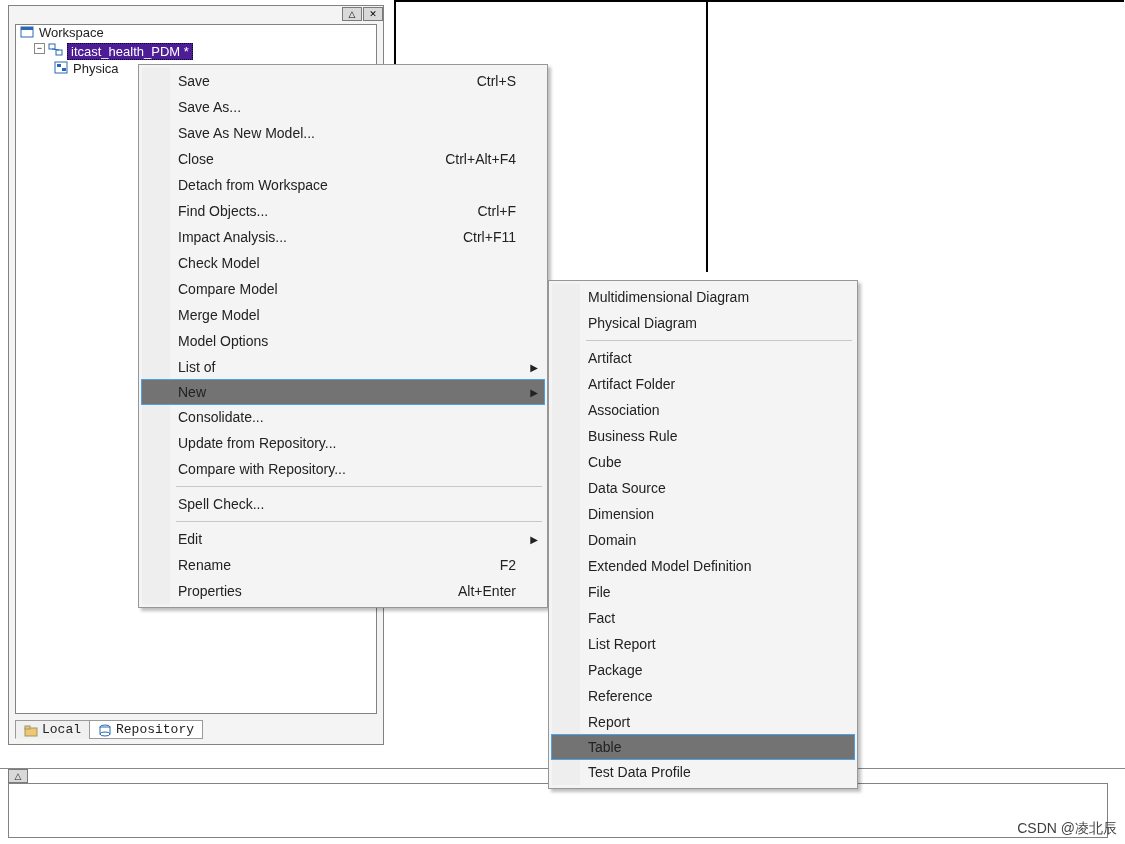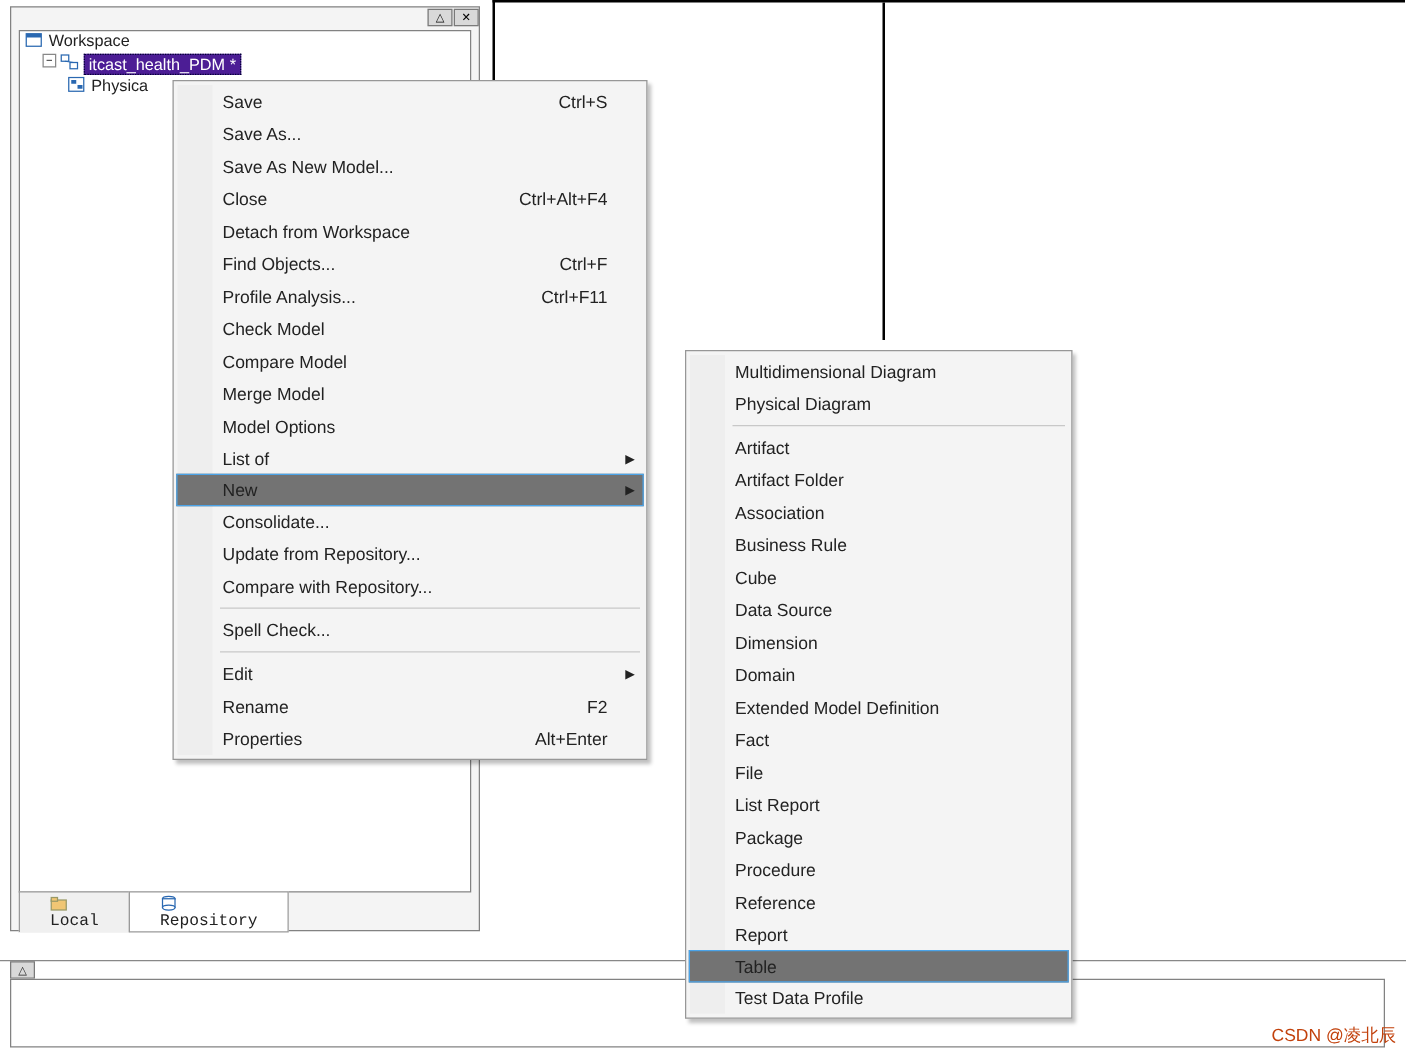--- a/index.html
+++ b/index.html
@@ -79,26 +79,25 @@
   .bottom-tabs {
     position:absolute;
     left:6px; bottom:4px;
     display:flex;
     align-items:center;
     height:22px;
     font-family:"Courier New",monospace;
     font-size:13px;
   }
   .bottom-tab {
-    display:flex;align-items:flex-start;
-    padding:1px 24px;
+    display:flex;align-items:flex-end;
+    padding:1px 8px;
     border:1px solid #9a9a9a;
     background:#fff;
     margin-right:-1px;
-    flex-direction:column;
   }
   .bottom-tab.active {
     background:#f0f0f0;
     border-bottom-color:#f0f0f0;
   }
   .bottom-tab svg{margin-right:4px;}
 
   .canvas-splitter {
     position:absolute;
     left:394px;
@@ -173,27 +172,27 @@
   .ctx-short { font-size:14px; text-align:right; }
   .ctx-arrow {
     position:absolute; right:6px;
     font-size:10px;
   }
   .ctx-sep {
     height:1px;
     background:#c8c8c8;
     margin:4px 2px 4px 34px;
   }
-  #ctx-main { left:138px; top:64px; width:380px; }
+  #ctx-main { left:138px; top:64px; width:410px; }
   #ctx-sub  { left:548px; top:280px; width:310px; }
 
   .watermark{
     position:absolute;
     right:8px; bottom:6px;
-    color:#c2410c;
+    color:#404040;
     font-size:14px;
     font-family:sans-serif;
   }
 </style>
 </head>
 <body>
 
 <div class="panel-left">
   <div class="panel-titlebar">
     <div class="tb-btn">△</div>
@@ -279,21 +278,21 @@
         <span class="ctx-short">Ctrl+Alt+F4</span>
       </div>
       <div class="ctx-item">
         <span class="ctx-text">Detach from Workspace</span>
       </div>
       <div class="ctx-item">
         <span class="ctx-text">Find Objects...</span>
         <span class="ctx-short">Ctrl+F</span>
       </div>
       <div class="ctx-item">
-        <span class="ctx-text">Profile Analysis...</span>
+        <span class="ctx-text">Impact Analysis...</span>
         <span class="ctx-short">Ctrl+F11</span>
       </div>
       <div class="ctx-item">
         <span class="ctx-text">Check Model</span>
       </div>
       <div class="ctx-item">
         <span class="ctx-text">Compare Model</span>
       </div>
       <div class="ctx-item">
         <span class="ctx-text">Merge Model</span>
@@ -369,33 +368,30 @@
       <div class="ctx-item">
         <span class="ctx-text">Dimension</span>
       </div>
       <div class="ctx-item">
         <span class="ctx-text">Domain</span>
       </div>
       <div class="ctx-item">
         <span class="ctx-text">Extended Model Definition</span>
       </div>
       <div class="ctx-item">
+        <span class="ctx-text">File</span>
+      </div>
+      <div class="ctx-item">
         <span class="ctx-text">Fact</span>
       </div>
       <div class="ctx-item">
-        <span class="ctx-text">File</span>
-      </div>
-      <div class="ctx-item">
         <span class="ctx-text">List Report</span>
       </div>
       <div class="ctx-item">
         <span class="ctx-text">Package</span>
-      </div>
-      <div class="ctx-item">
-        <span class="ctx-text">Procedure</span>
       </div>
       <div class="ctx-item">
         <span class="ctx-text">Reference</span>
       </div>
       <div class="ctx-item">
         <span class="ctx-text">Report</span>
       </div>
       <div class="ctx-item hover">
         <span class="ctx-text">Table</span>
       </div>

